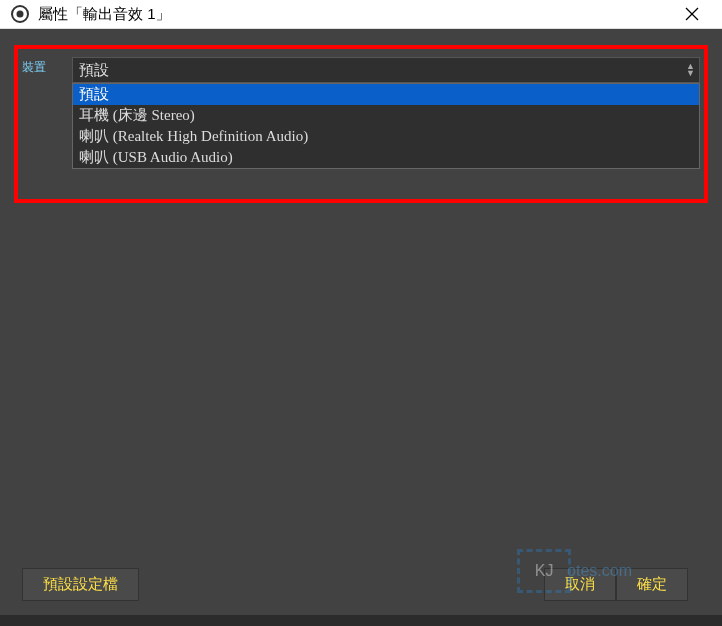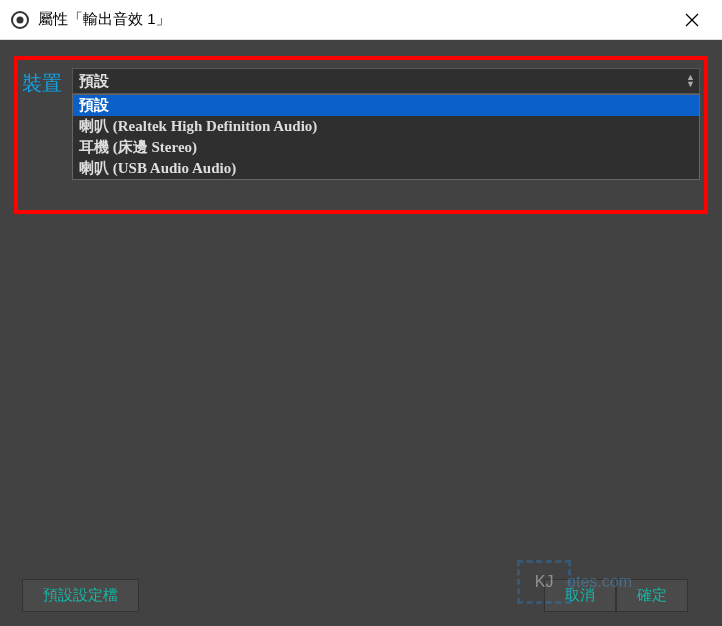--- a/index.html
+++ b/index.html
@@ -6,21 +6,21 @@
     body {
       width: 722px;
       height: 626px;
       background: #2b2b2b;
       font-family: "Microsoft JhengHei", "PMingLiU", sans-serif;
       color: #ccc;
       overflow: hidden;
       position: relative;
     }
     .titlebar {
-      height: 40px;
+      height: 29px;
       background: #fff;
       display: flex;
       align-items: center;
       padding: 0 10px;
       border-bottom: 1px solid #ddd;
     }
     .titlebar-icon {
       width: 20px;
       height: 20px;
       margin-right: 8px;
@@ -60,28 +60,27 @@
     }
     .prop-area {
       padding: 28px 22px;
     }
     .prop-row {
       display: flex;
       align-items: flex-start;
     }
     .prop-label {
       width: 50px;
-      color: #0ea5e9;
-      font-size: 20px;
+      color: #7dd3fc;
+      font-size: 12px;
       padding-top: 2px;
     }
     .prop-field {
       flex: 1;
       position: relative;
-      font-weight: bold;
     }
     .select-box {
       background: #2f2f2f;
       border: 1px solid #555;
       height: 26px;
       display: flex;
       align-items: center;
       padding: 0 6px;
       color: #e0e0e0;
       font-size: 15px;
@@ -117,21 +116,21 @@
       position: absolute;
       bottom: 14px;
       left: 22px;
       right: 22px;
       display: flex;
       align-items: center;
     }
     .btn {
       background: #4a4a4a;
       border: 1px solid #333;
-      color: #14b8a6;
+      color: #fde047;
       padding: 6px 20px;
       font-size: 15px;
       cursor: pointer;
       font-family: inherit;
     }
     .footer-spacer { flex: 1; }
     .btn-ok { margin-right: 12px; }
     .watermark {
       position: absolute;
       bottom: 22px;
@@ -184,22 +183,22 @@
   <div class="prop-area">
     <div class="prop-row">
       <div class="prop-label">裝置</div>
       <div class="prop-field">
         <div class="select-box">
           <span>預設</span>
           <span class="select-arrows">▲<br>▼</span>
         </div>
         <div class="dropdown-list">
           <div class="dropdown-item selected">預設</div>
+          <div class="dropdown-item">耳機 (床邊 Stereo)</div>
           <div class="dropdown-item">喇叭 (Realtek High Definition Audio)</div>
-          <div class="dropdown-item">耳機 (床邊 Stereo)</div>
           <div class="dropdown-item">喇叭 (USB Audio Audio)</div>
         </div>
       </div>
     </div>
   </div>
 
   <div class="watermark">
     <span class="watermark-box">KJ</span><span class="watermark-text">otes.com</span>
   </div>
 

